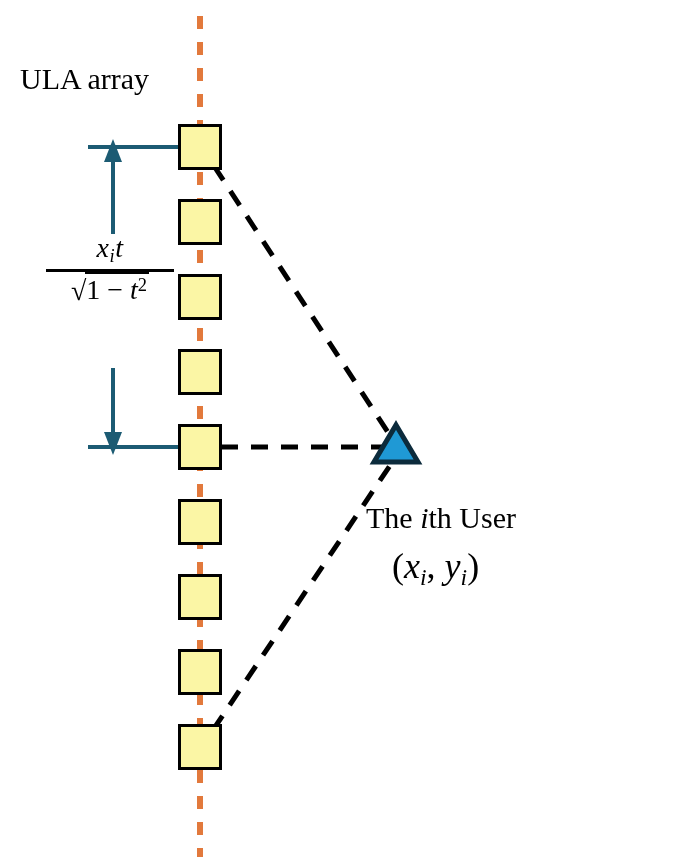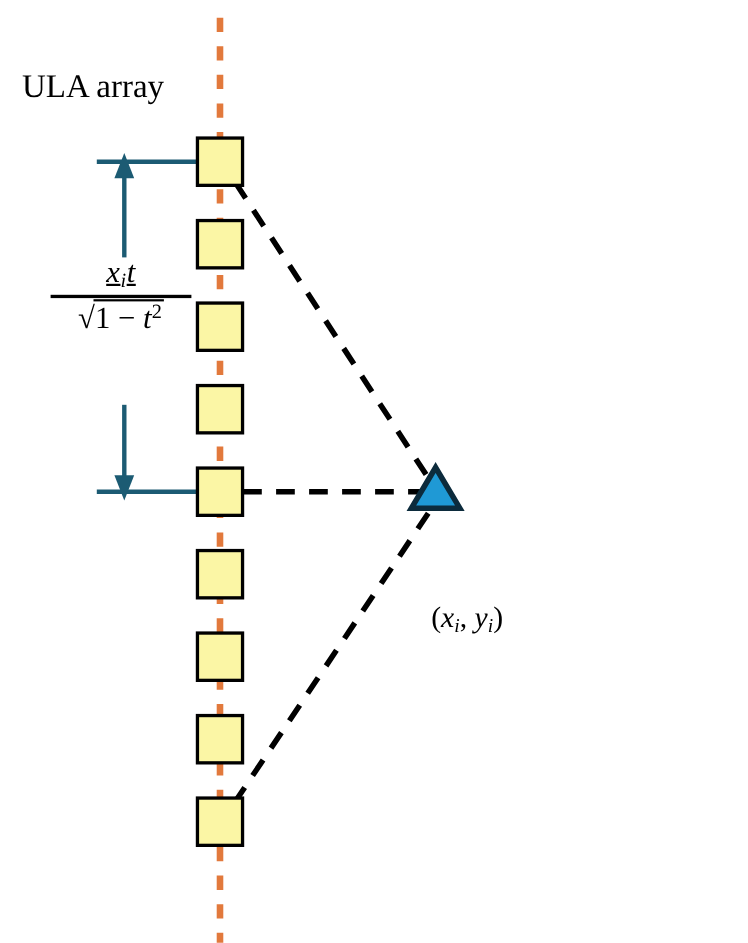--- a/index.html
+++ b/index.html
@@ -41,42 +41,41 @@
     font-size: 30px;
   }
   #user-label {
     left: 366px;
     top: 487px;
     font-size: 30px;
   }
   #user-coords {
     left: 392px;
     top: 532px;
-    font-size: 27px;
+    font-size: 36px;
   }
   .ital {
     font-style: italic;
   }
   
   #distance-formula {
     position: absolute;
     left: 42px;
     top: 218px;
     width: 136px;
     text-align: center;
     font-size: 28px;
     line-height: 1;
   }
   #distance-formula .num {
     display: block;
     padding-bottom: 3px;
     font-size: 28px;
     font-style: italic;
     letter-spacing: 0.5px;
-    text-decoration: underline;
   }
   #distance-formula .bar {
     display: block;
     height: 3px;
     background: #000;
     width: 128px;
     margin: 0 auto;
   }
   #distance-formula .den {
     display: block;
@@ -142,16 +141,17 @@
   </svg>
 
   <div class="lbl" id="ula-label">ULA array</div>
 
   <div id="distance-formula">
     <span class="num"><span>x</span><span class="sub">i</span><span>t</span></span>
     <span class="bar"></span>
     <span class="den"><span>√</span><span class="radicand"><span class="upright">1</span><span class="upright"> − </span><span>t</span><span class="sup upright">2</span></span></span>
   </div>
 
+  <div class="lbl" id="user-label"><span>The </span><span class="ital">i</span><span>th User</span></div>
 
   <div class="lbl" id="user-coords"><span>(</span><span class="ital">x</span><span class="sub">i</span><span>, </span><span class="ital">y</span><span class="sub">i</span><span>)</span></div>
 
 </div>
 
 </body></html>

